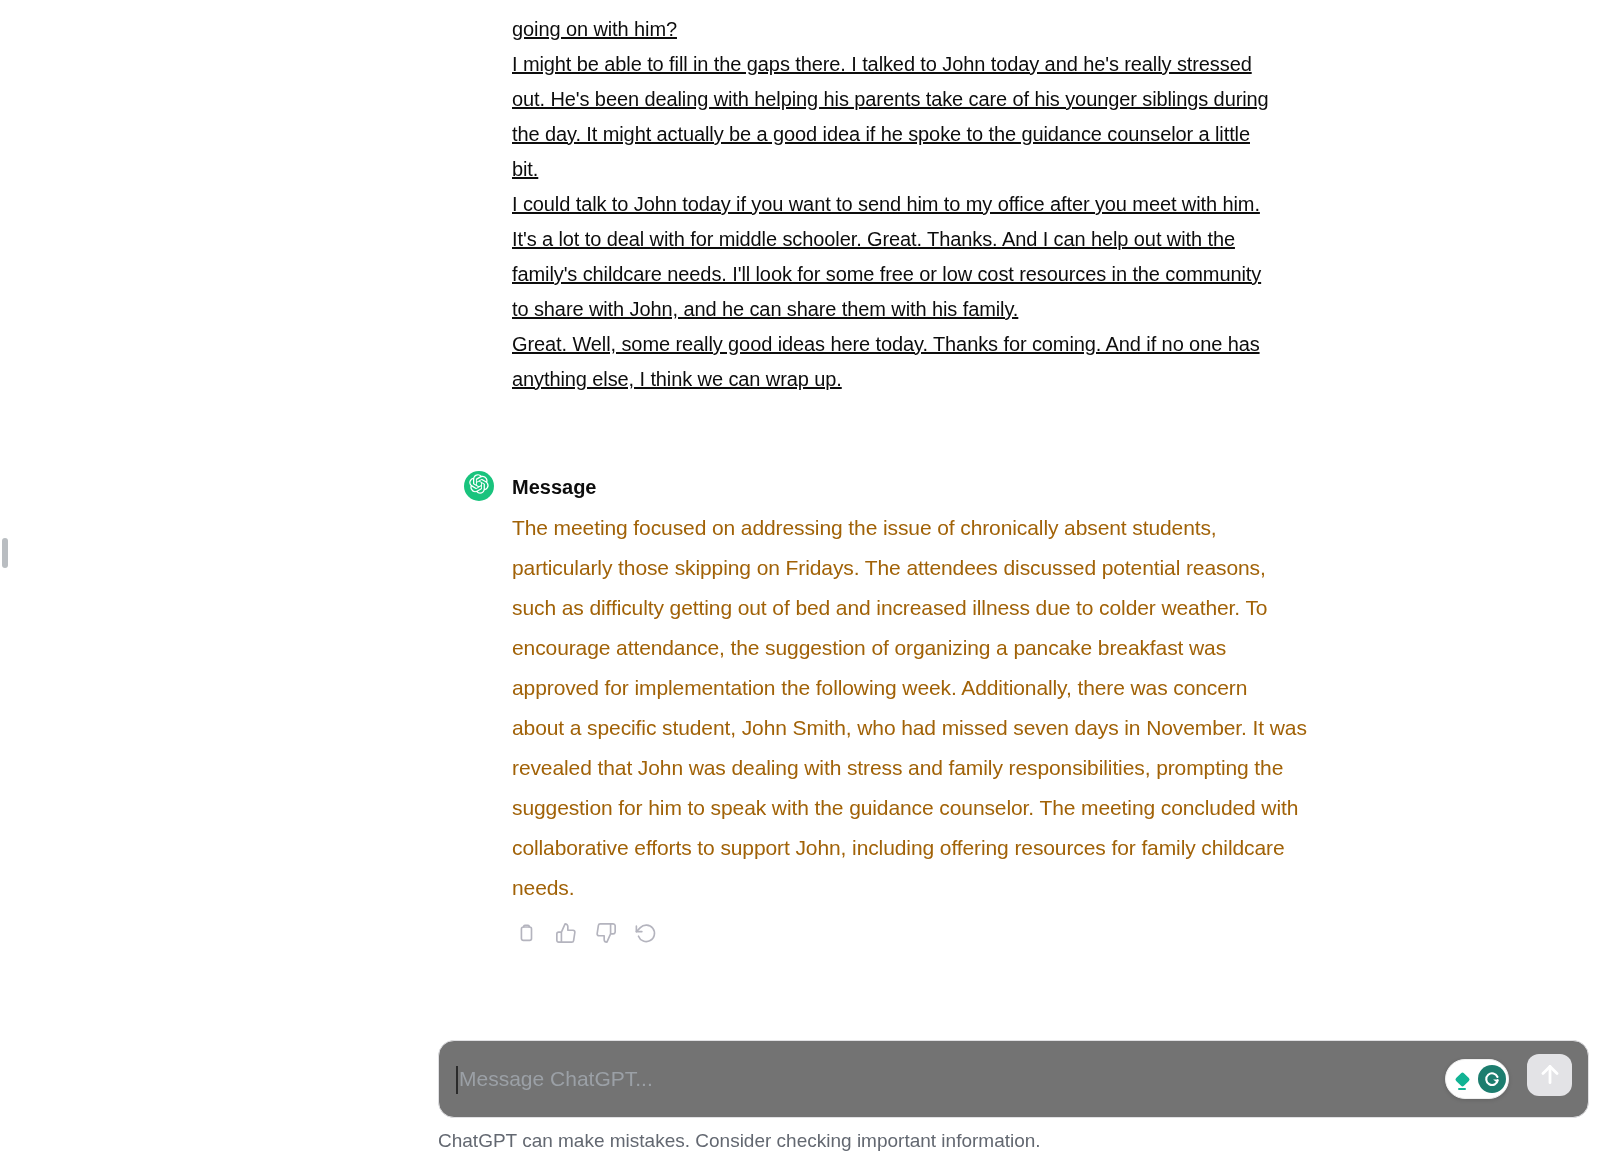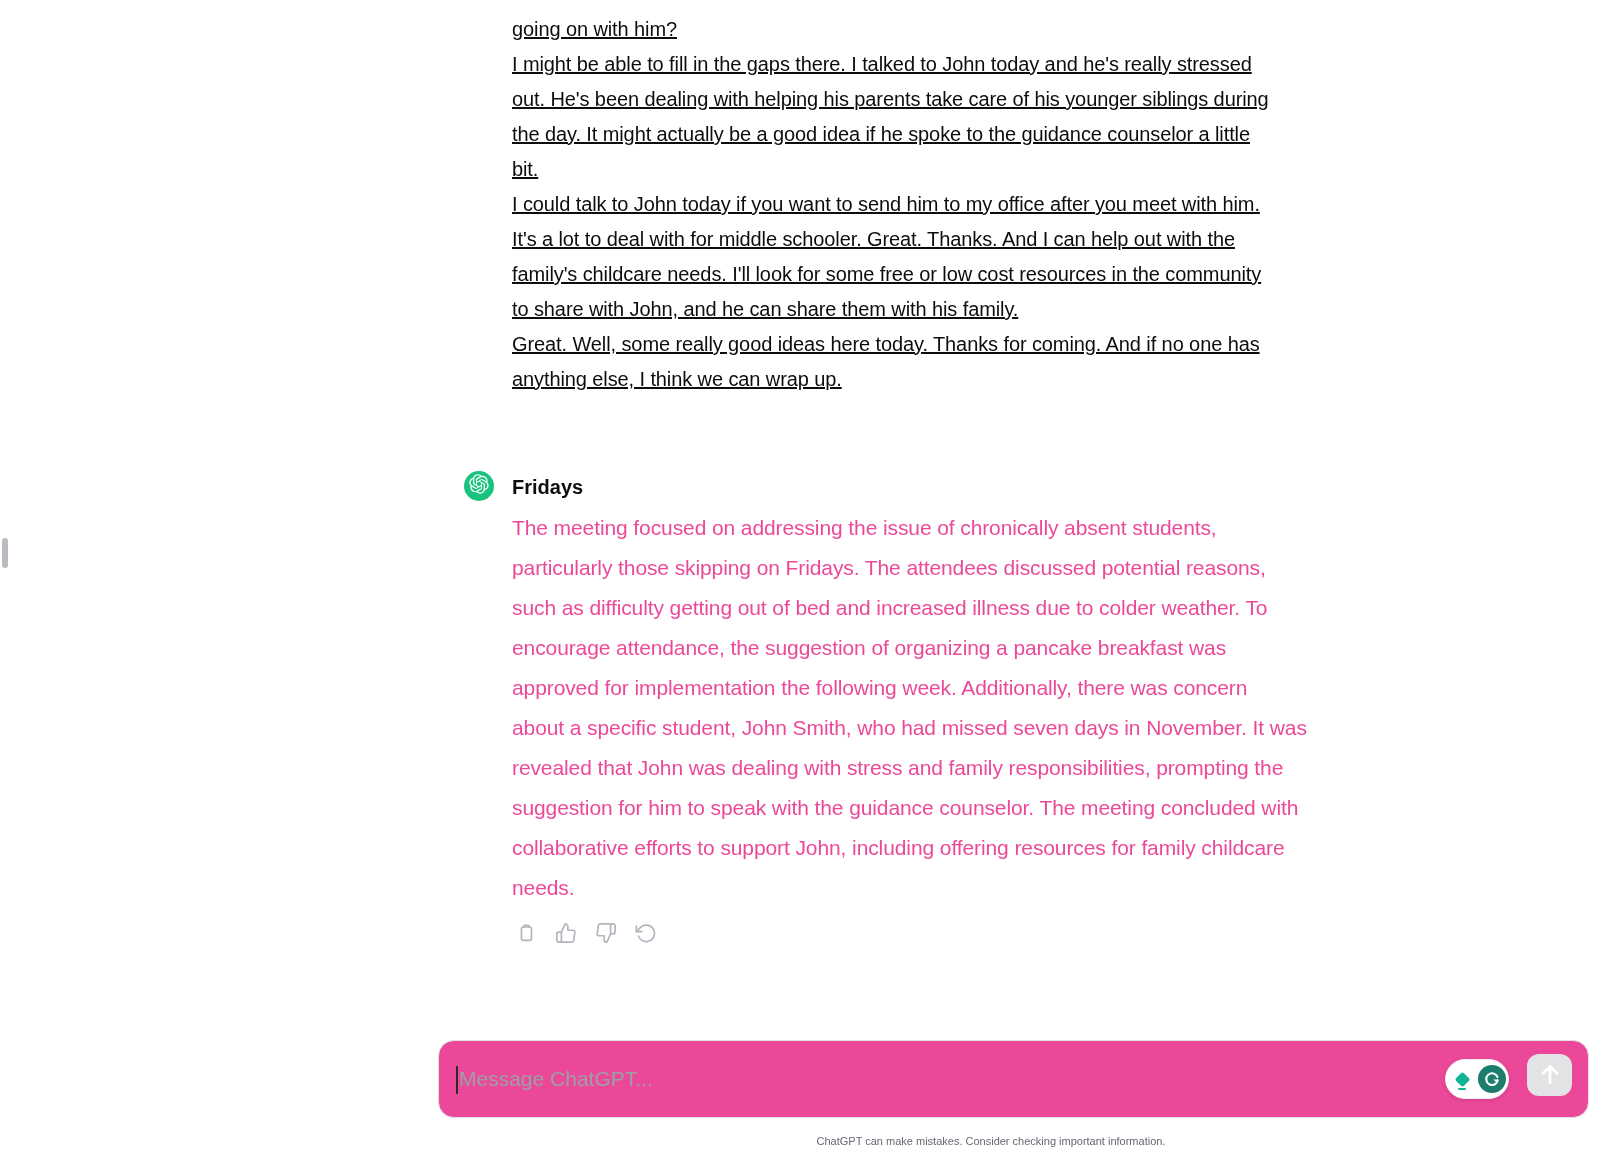--- a/index.html
+++ b/index.html
@@ -38,40 +38,40 @@
   }
   .avatar svg { width: 20px; height: 20px; }
   .sender {
     position: absolute; left: 512px; top: 472px;
     font-size: 20px; font-weight: bold; color: #0d0d0d; line-height: 30px;
   }
   .assistant-text {
     position: absolute; left: 512px; top: 508px;
     width: 1010px;
     font-size: 21px; line-height: 40px;
-    color: #ec4899; letter-spacing: -0.1px;
+    color: #a16207; letter-spacing: -0.1px;
   }
 
   
   .actions {
     position: absolute; left: 514px; top: 922px;
     display: flex; gap: 16px; align-items: center;
   }
   .action-btn {
     width: 24px; height: 24px; display: flex;
     align-items: center; justify-content: center;
     cursor: pointer; background: transparent; border: none;
   }
   .action-btn svg { width: 22px; height: 22px; stroke: #b4b4be; fill: none; stroke-width: 1.8; stroke-linecap: round; stroke-linejoin: round; }
 
   
   .composer {
     position: absolute; left: 438px; top: 1040px;
     width: 1151px; height: 78px;
-    background: #ec4899;
+    background: #737373;
     border: 1.5px solid #e0e0e3; border-radius: 16px;
   }
   .composer-input {
     position: absolute; left: 20px; top: 0;
     width: 950px; height: 100%;
     border: none; outline: none;
     font-family: "Liberation Sans", "DejaVu Sans", sans-serif;
     font-size: 21px; color: #0d0d0d; background: transparent;
   }
   .composer-input::placeholder { color: #9ba0a6; opacity: 1; }
@@ -108,22 +108,22 @@
     width: 45px; height: 42px; border-radius: 12px;
     background: #e3e3e6; border: none;
     display: flex; align-items: center; justify-content: center;
     cursor: pointer;
   }
   .send-btn svg { width: 26px; height: 26px; stroke: #ffffff; fill: none; stroke-width: 2.6; stroke-linecap: round; stroke-linejoin: round; }
 
   
   .footer-note {
     position: absolute; left: 438px; top: 1131px;
-    width: 1106px; text-align: center;
-    font-size: 11px; line-height: 20px; color: #636871;
+    width: 1106px; 
+    font-size: 19px; line-height: 20px; color: #636871;
   }
 </style>
 </head>
 <body>
 
 <div class="side-handle"></div>
 
 <div class="user-clip">
   <div class="user-text pre">going on with him?
 I might be able to fill in the gaps there. I talked to John today and he's really stressed
@@ -138,21 +138,21 @@
 anything else, I think we can wrap up.</div>
 </div>
 
 <div class="avatar">
   <span>
     <svg viewBox="0 0 41 41" fill="#ffffff">
       <path d="M37.53 16.72a9.97 9.97 0 0 0-.86-8.18 10.08 10.08 0 0 0-10.85-4.84A9.97 9.97 0 0 0 18.3.5a10.08 10.08 0 0 0-9.61 6.98 9.97 9.97 0 0 0-6.66 4.83 10.08 10.08 0 0 0 1.24 11.82 9.97 9.97 0 0 0 .86 8.18 10.08 10.08 0 0 0 10.85 4.84 9.97 9.97 0 0 0 7.51 3.35 10.08 10.08 0 0 0 9.62-6.98 9.97 9.97 0 0 0 6.66-4.83 10.08 10.08 0 0 0-1.24-11.82ZM22.5 37.86a7.47 7.47 0 0 1-4.8-1.73l.24-.14 7.97-4.6a1.3 1.3 0 0 0 .65-1.13v-11.2l3.37 1.94a.12.12 0 0 1 .06.1v9.3a7.5 7.5 0 0 1-7.49 7.46ZM6.4 31a7.47 7.47 0 0 1-.9-5.02l.24.14 7.97 4.6a1.3 1.3 0 0 0 1.3 0l9.73-5.61v3.88a.12.12 0 0 1-.05.1l-8.05 4.65A7.5 7.5 0 0 1 6.4 31ZM4.3 13.6a7.47 7.47 0 0 1 3.9-3.28v9.46a1.3 1.3 0 0 0 .65 1.13l9.72 5.61-3.36 1.94a.12.12 0 0 1-.12.01l-8.05-4.65a7.5 7.5 0 0 1-2.74-10.22Zm27.66 6.44-9.72-5.62 3.36-1.94a.12.12 0 0 1 .12 0l8.05 4.64a7.49 7.49 0 0 1-1.16 13.51v-9.47a1.3 1.3 0 0 0-.65-1.12Zm3.35-5.03-.24-.14-7.97-4.6a1.3 1.3 0 0 0-1.3 0l-9.72 5.61V12a.12.12 0 0 1 .05-.1l8.05-4.64a7.49 7.49 0 0 1 11.13 7.75ZM14.25 21.67l-3.37-1.94a.12.12 0 0 1-.06-.1v-9.3a7.49 7.49 0 0 1 12.3-5.74l-.25.14-7.97 4.6a1.3 1.3 0 0 0-.65 1.13Zm1.83-3.94 4.33-2.5 4.33 2.5v5l-4.33 2.5-4.33-2.5Z"></path>
     </svg>
   </span>
 </div>
-<div class="sender">Fridays</div>
+<div class="sender">Message</div>
 <div class="assistant-text pre">The meeting focused on addressing the issue of chronically absent students,
 particularly those skipping on Fridays. The attendees discussed potential reasons,
 such as difficulty getting out of bed and increased illness due to colder weather. To
 encourage attendance, the suggestion of organizing a pancake breakfast was
 approved for implementation the following week. Additionally, there was concern
 about a specific student, John Smith, who had missed seven days in November. It was
 revealed that John was dealing with stress and family responsibilities, prompting the
 suggestion for him to speak with the guidance counselor. The meeting concluded with
 collaborative efforts to support John, including offering resources for family childcare
 needs.</div>

